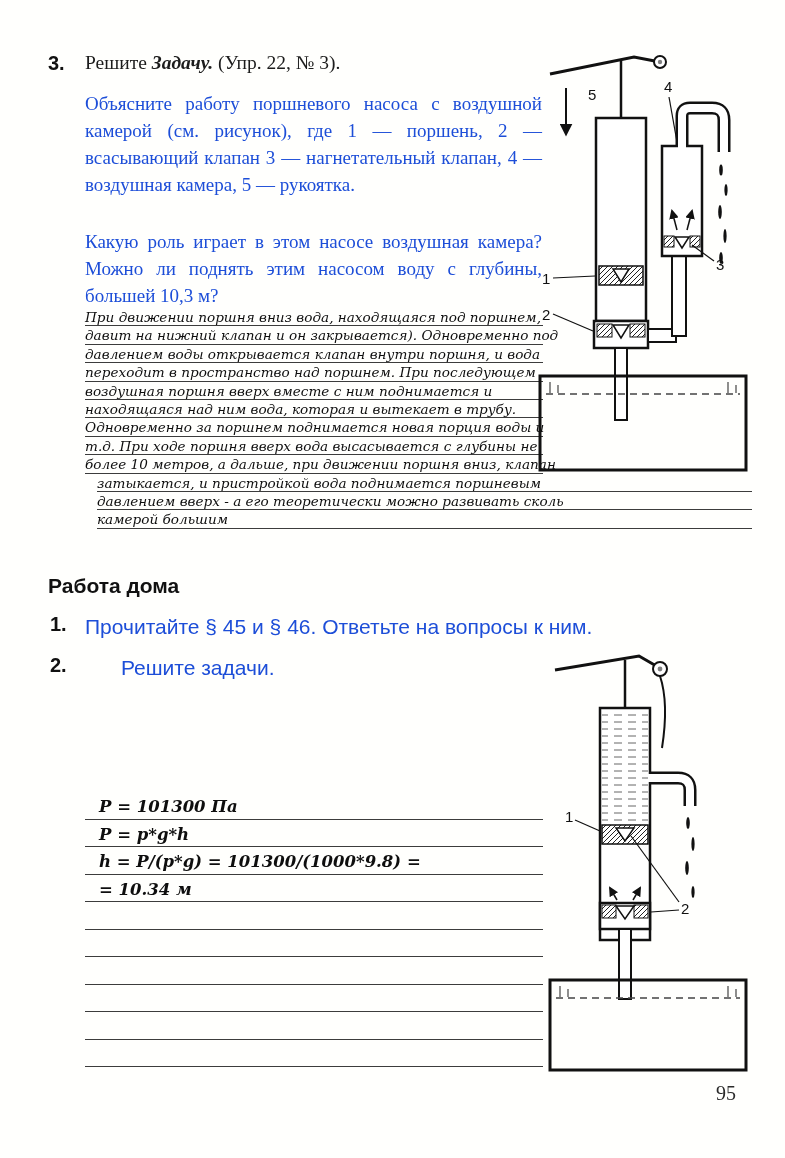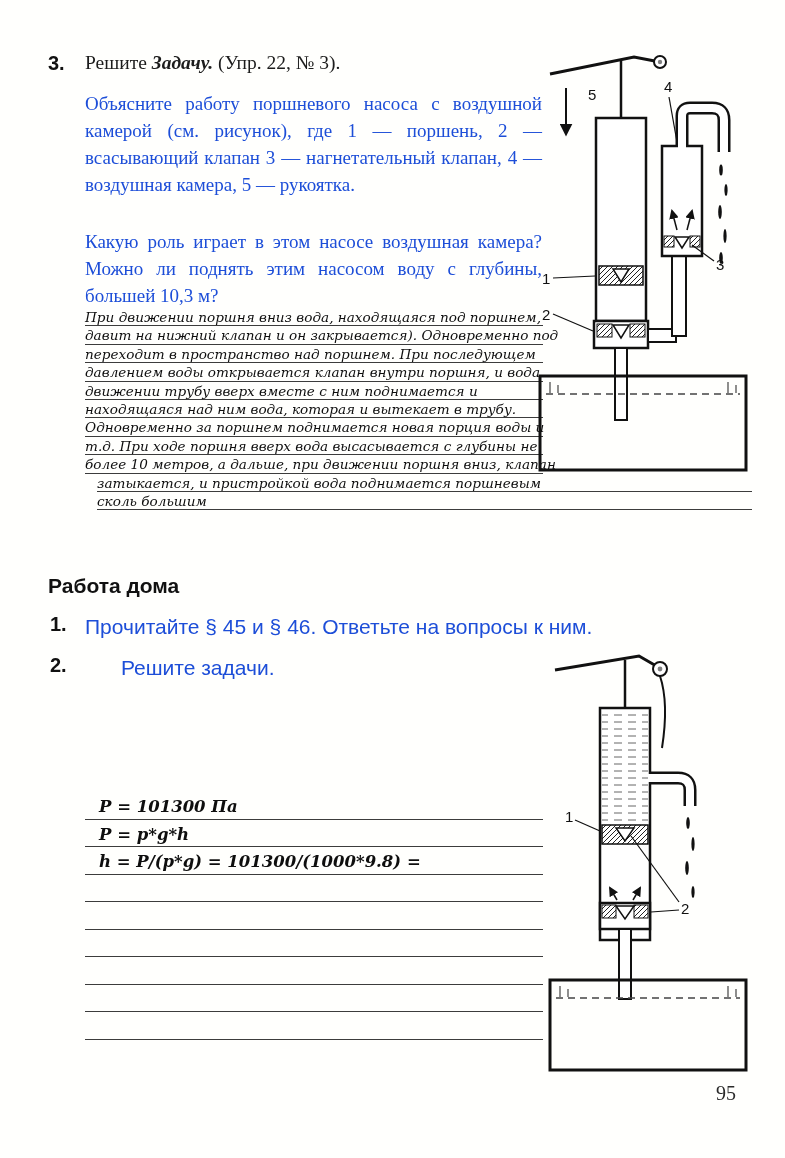--- a/index.html
+++ b/index.html
@@ -43,29 +43,30 @@
   <div class="abs task-head" style="left:85px; top:52px;">
     <span>Решите </span><span class="emph">Задачу.</span><span> (Упр. 22, № 3).</span>
   </div>
 
   <div class="abs para" style="left:85px; top:90px; width:457px;">Объясните работу поршневого насоса с воздушной камерой (см. рисунок), где 1 — поршень, 2 — всасывающий клапан 3 — нагнетательный клапан, 4 — воздушная камера, 5 — рукоятка.</div>
   <div class="abs para" style="left:85px; top:228px; width:457px;">Какую роль играет в этом насосе воздушная камера? Можно ли поднять этим насосом воду с глубины, большей 10,3 м?</div>
 
   <div class="abs" style="left:85px; top:308px;">
     <div class="ans-line w-short">При движении поршня вниз вода, находящаяся под поршнем,</div>
     <div class="ans-line w-short">давит на нижний клапан и он закрывается). Одновременно под</div>
+    <div class="ans-line w-short">давлением воды открывается клапан внутри поршня, и вода</div>
     <div class="ans-line w-short">переходит в пространство над поршнем. При последующем</div>
-    <div class="ans-line w-short">давлением воды открывается клапан внутри поршня, и вода</div>
-    <div class="ans-line w-short">движении трубу вверх вместе с ним поднимается и</div>
+    <div class="ans-line w-short">воздушная поршня вверх вместе с ним поднимается и</div>
     <div class="ans-line w-short">находящаяся над ним вода, которая и вытекает в трубу.</div>
     <div class="ans-line w-short">Одновременно за поршнем поднимается новая порция воды и</div>
     <div class="ans-line w-short">т.д. При ходе поршня вверх вода высасывается с глубины не</div>
     <div class="ans-line w-short">более 10 метров, а дальше, при движении поршня вниз, клапан</div>
     <div class="ans-line w-long">затыкается, и пристройкой вода поднимается поршневым</div>
-    <div class="ans-line w-long">сколь большим</div>
+    <div class="ans-line w-long">давлением вверх - а его теоретически можно развивать сколь</div>
+    <div class="ans-line w-long">камерой большим</div>
   </div>
 
   <svg class="abs" style="left:536px; top:48px;" width="216" height="430" viewBox="0 0 216 430">
     <defs>
       <pattern id="hatchA" patternUnits="userSpaceOnUse" width="5" height="5">
         <path d="M0 5 L5 0" stroke="#222" stroke-width="1"></path>
       </pattern>
       <marker id="arrA" viewBox="0 0 10 10" refX="8" refY="5" markerWidth="6.5" markerHeight="6.5" orient="auto-start-reverse">
         <path d="M0 0 L10 5 L0 10 z" fill="#111"></path>
       </marker>
@@ -133,20 +134,21 @@
   <div class="abs hw-text" style="left:85px; top:615px; width:560px;">Прочитайте § 45 и § 46. Ответьте на вопросы к ним.</div>
 
   <div class="abs item-num" style="left:50px; top:654px;">2.</div>
   <div class="abs hw-text" style="left:85px; top:656px; width:560px;margin-left:36px;">Решите задачи.</div>
 
 
   <div class="abs" style="left:85px; top:792px;">
     <div class="sol-line">P = 101300 Па</div>
     <div class="sol-line">P = p*g*h</div>
     <div class="sol-line">h = P/(p*g) = 101300/(1000*9.8)  =</div>
+    <div class="sol-line">= 10.34 м</div>
     <div class="sol-line"></div>
     <div class="sol-line"></div>
     <div class="sol-line"></div>
     <div class="sol-line"></div>
     <div class="sol-line"></div>
     <div class="sol-line"></div>
   </div>
 
   <svg class="abs" style="left:543px; top:648px;" width="210" height="430" viewBox="0 0 210 430">
     <defs>

